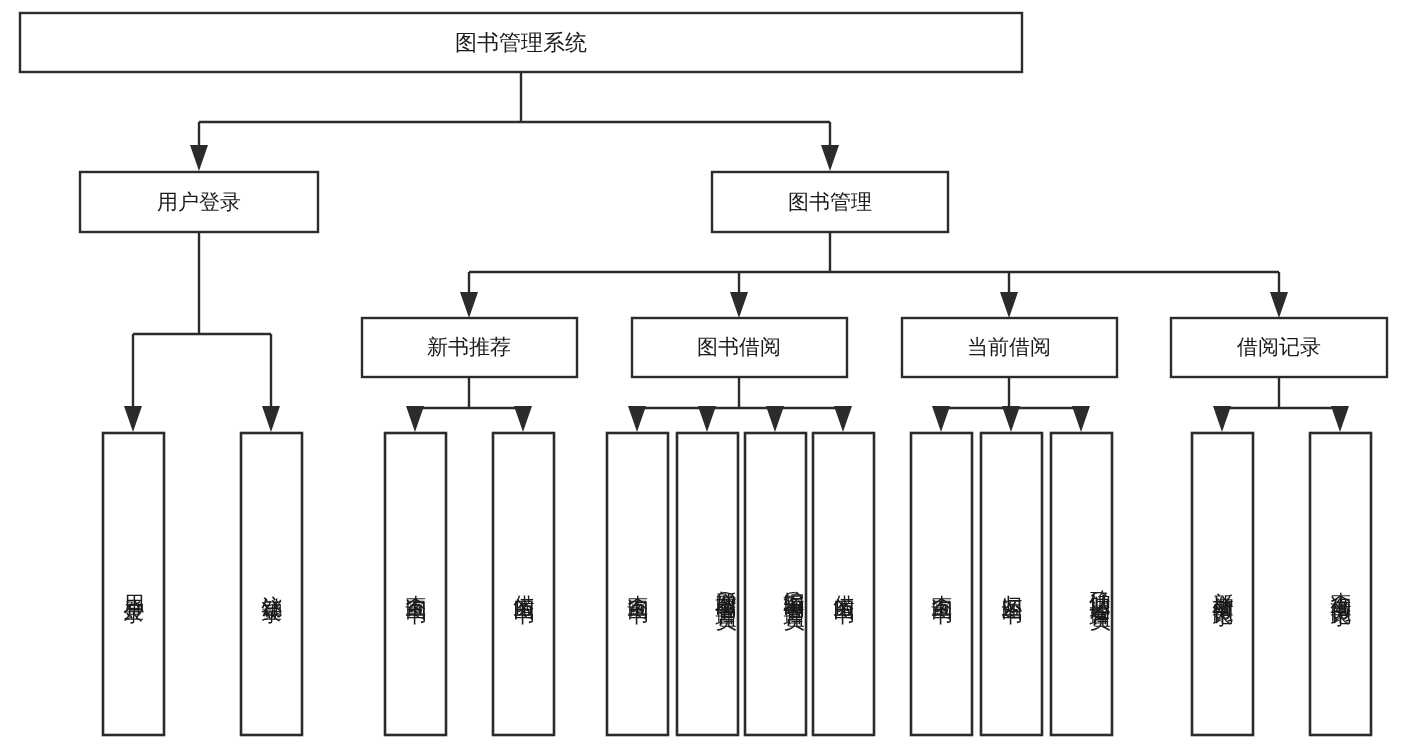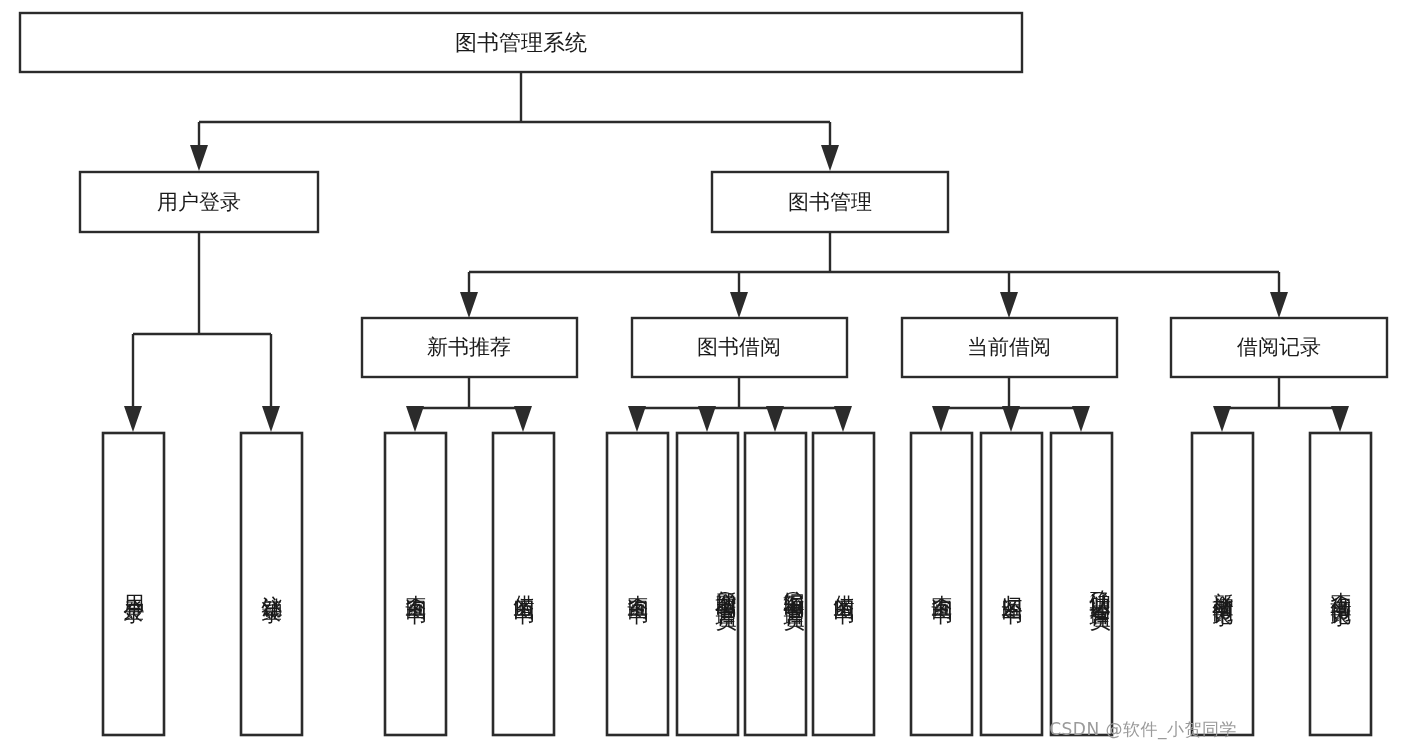--- a/index.html
+++ b/index.html
@@ -235,14 +235,13 @@
   <div class="vlabel top" style="left:745px; top:437px; width:61px; height:298px;">编辑图书（管理员）</div>
   <div class="vlabel mid" style="left:813px; top:433px; width:61px; height:302px;">借阅图书</div>
 
   <div class="vlabel mid" style="left:911px; top:433px; width:61px; height:302px;">查询图书</div>
   <div class="vlabel mid" style="left:981px; top:433px; width:61px; height:302px;">归还图书</div>
   <div class="vlabel top" style="left:1051px; top:437px; width:61px; height:298px;">确认归还（管理员）</div>
 
   <div class="vlabel mid" style="left:1192px; top:433px; width:61px; height:302px;">新增借阅记录</div>
   <div class="vlabel mid" style="left:1310px; top:433px; width:61px; height:302px;">查询借阅记录</div>
 
-  <div id="watermark">CSDN @软件_小贺同学</div>
 </div>
 
 </body></html>

